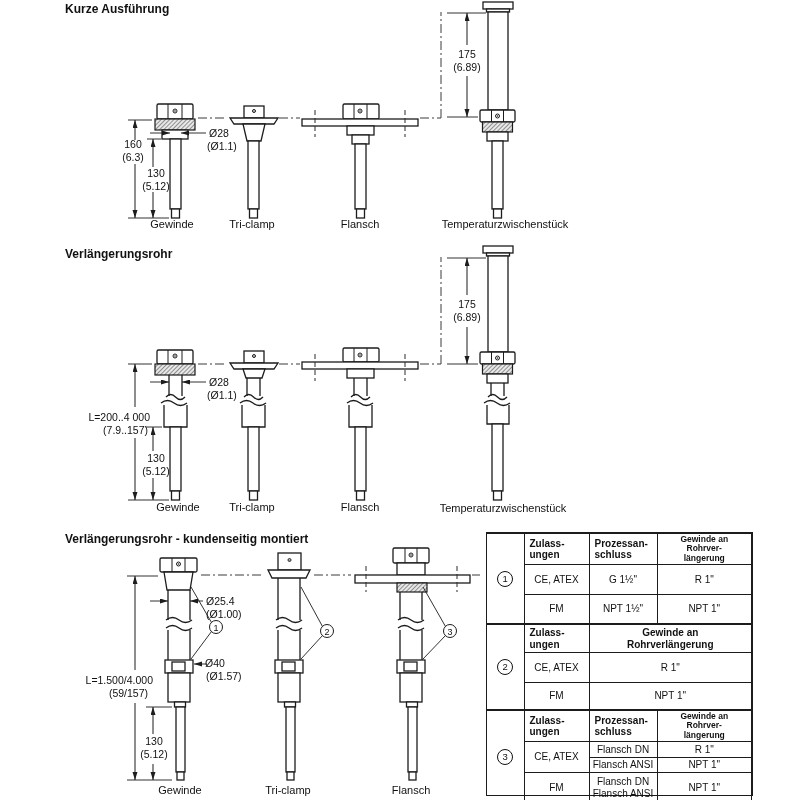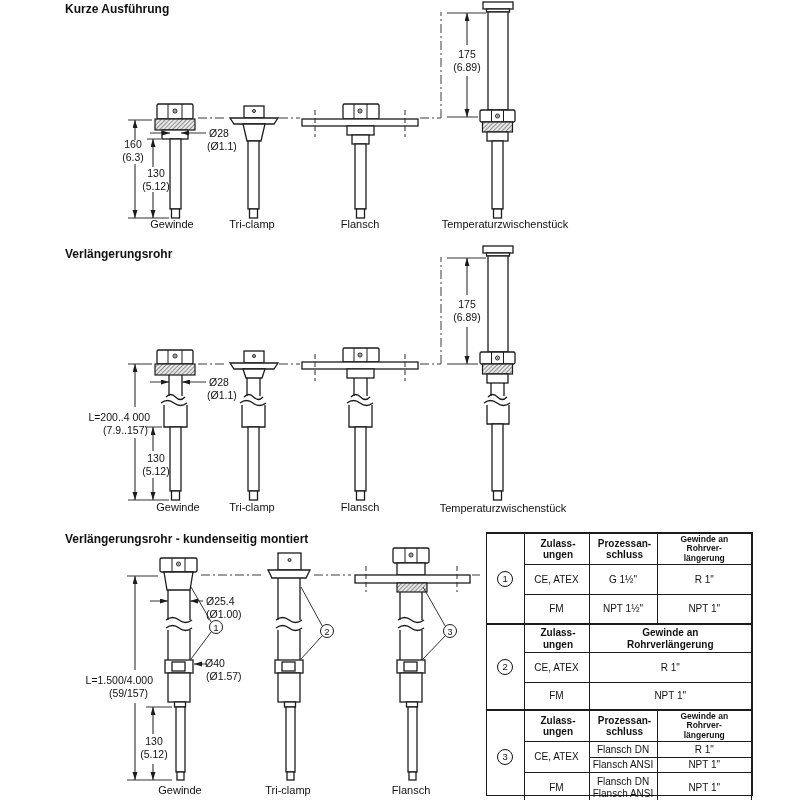--- a/index.html
+++ b/index.html
@@ -23,21 +23,21 @@
   .co  { font-size:9px; }
 
   
   #spec-table { position:absolute; left:486px; top:532px; width:267px; height:264px;
                 border:1.5px solid #1c1c1c; box-sizing:border-box; background:#fff; }
   #spec-table table { border-collapse:collapse; table-layout:fixed; width:100%;
                       font-size:10px; color:#111; }
   #spec-table td, #spec-table th { border:1px solid #1c1c1c; text-align:center;
                       vertical-align:middle; padding:1px 2px; line-height:1.15;
                       white-space:pre-line; overflow:hidden; }
-  #spec-table th { font-weight:bold; text-align:center; padding-left:5px; }
+  #spec-table th { font-weight:bold; text-align:left; padding-left:5px; }
   #spec-table th.ctr { text-align:center; padding-left:2px; }
   #spec-table th.sm  { font-size:8.5px; text-align:center; padding-left:2px; line-height:1.1; }
   #spec-table td.numc { border-left:none; }
   .circ { display:inline-block; width:14px; height:14px; border:1.2px solid #111;
           border-radius:50%; font-size:9.5px; line-height:13px; text-align:center; }
 </style>
 </head>
 <body>
 
 <div id="page">

